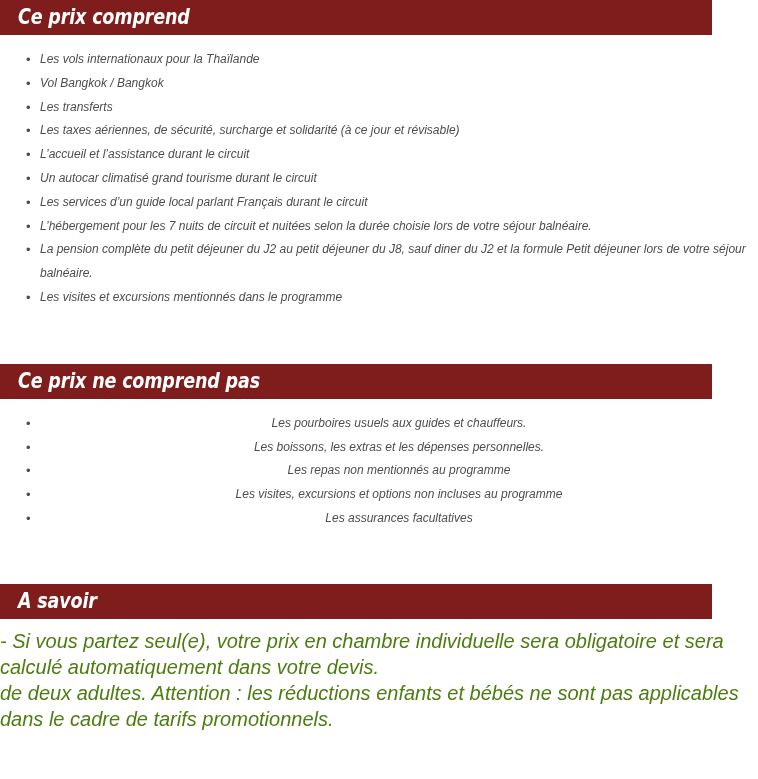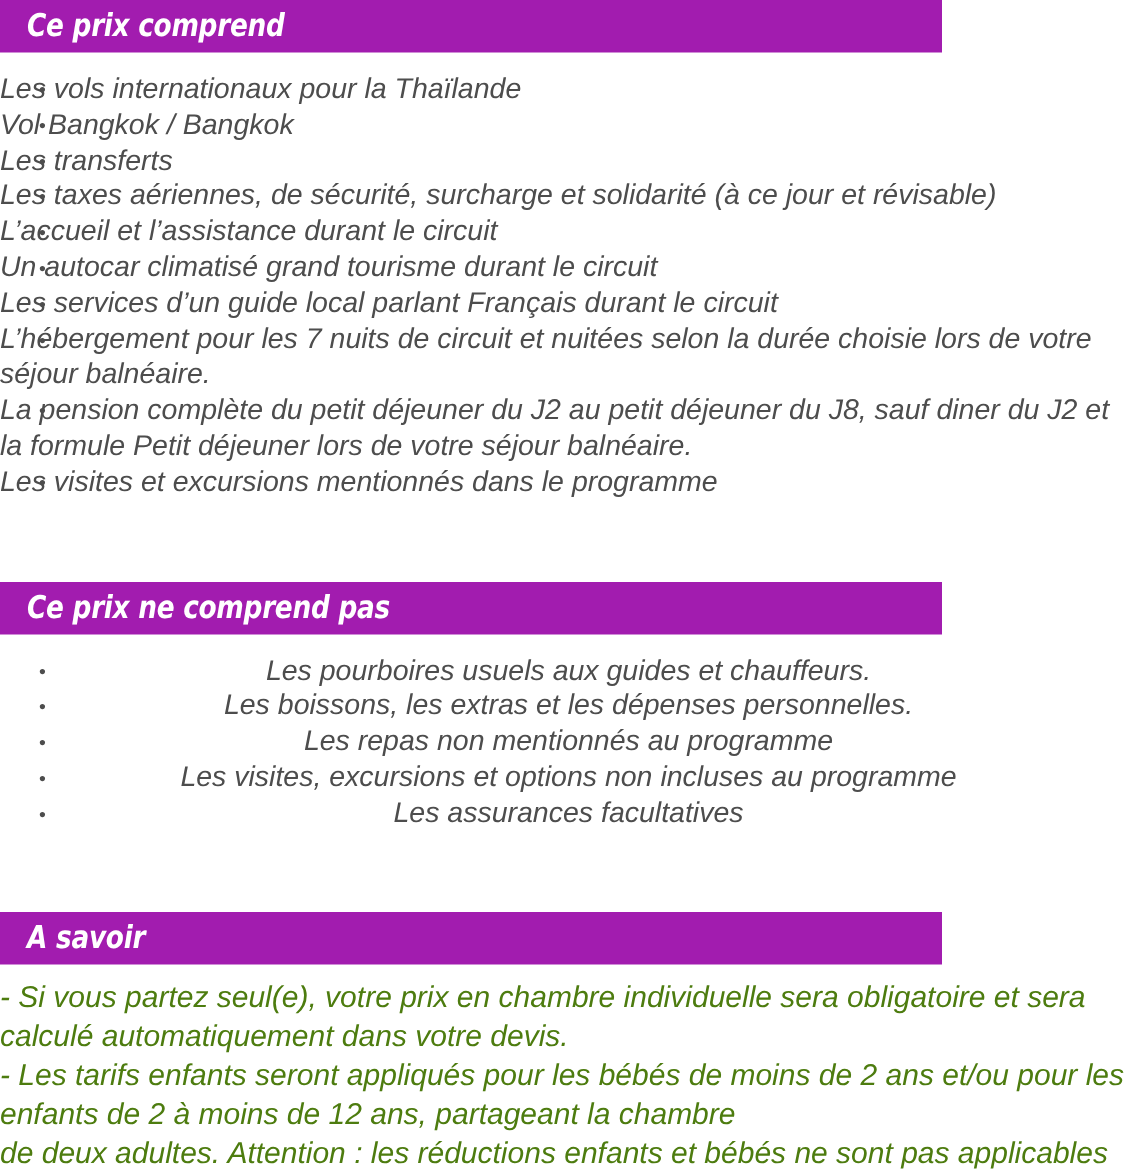--- a/index.html
+++ b/index.html
@@ -16,22 +16,22 @@
   }
   .page {
     position: relative;
     width: 758px;
     height: 779px;
     background: #ffffff;
   }
 
   
   .section-bar {
-    width: 628px;
-    background: #a21caf;
+    width: 712px;
+    background: #7f1d1d;
     height: 35px;
     display: flex;
     align-items: center;
     box-sizing: border-box;
     padding: 0 0 0 18px;
   }
   .section-bar .bar-title {
     color: #ffffff;
     font-family: "DejaVu Sans Condensed", "Liberation Sans Narrow", "Liberation Sans", sans-serif;
     font-style: italic;
@@ -48,23 +48,24 @@
   ul.included-list,
   ul.excluded-list {
     list-style: none;
     margin: 0;
     padding: 0;
   }
   ul.included-list li,
   ul.excluded-list li {
     position: relative;
     font-style: italic;
-    font-size: 19px;
+    font-size: 12px;
     line-height: 23.8px;
     color: #4d4d4d;
+    padding-left: 40px;
     margin: 0;
   }
   ul.included-list li::before,
   ul.excluded-list li::before {
     content: "\2022";
     position: absolute;
     left: 26px;
     top: 0;
     font-style: normal;
     font-size: 13px;
@@ -137,17 +138,16 @@
   </div>
 
   <div class="gap-2"></div>
 
   <div class="section-bar">
     <span class="bar-title">A savoir</span>
   </div>
 
   <div class="notes-block">
     <p>- Si vous partez seul(e), votre prix en chambre individuelle sera obligatoire et sera calculé automatiquement dans votre devis.</p>
-    <p>- Les tarifs enfants seront appliqués pour les bébés de moins de 2 ans et/ou pour les enfants de 2 à moins de 12 ans, partageant la chambre</p>
     <p>de deux adultes. Attention : les réductions enfants et bébés ne sont pas applicables dans le cadre de tarifs promotionnels.</p>
   </div>
 
 </div>
 
 </body></html>

